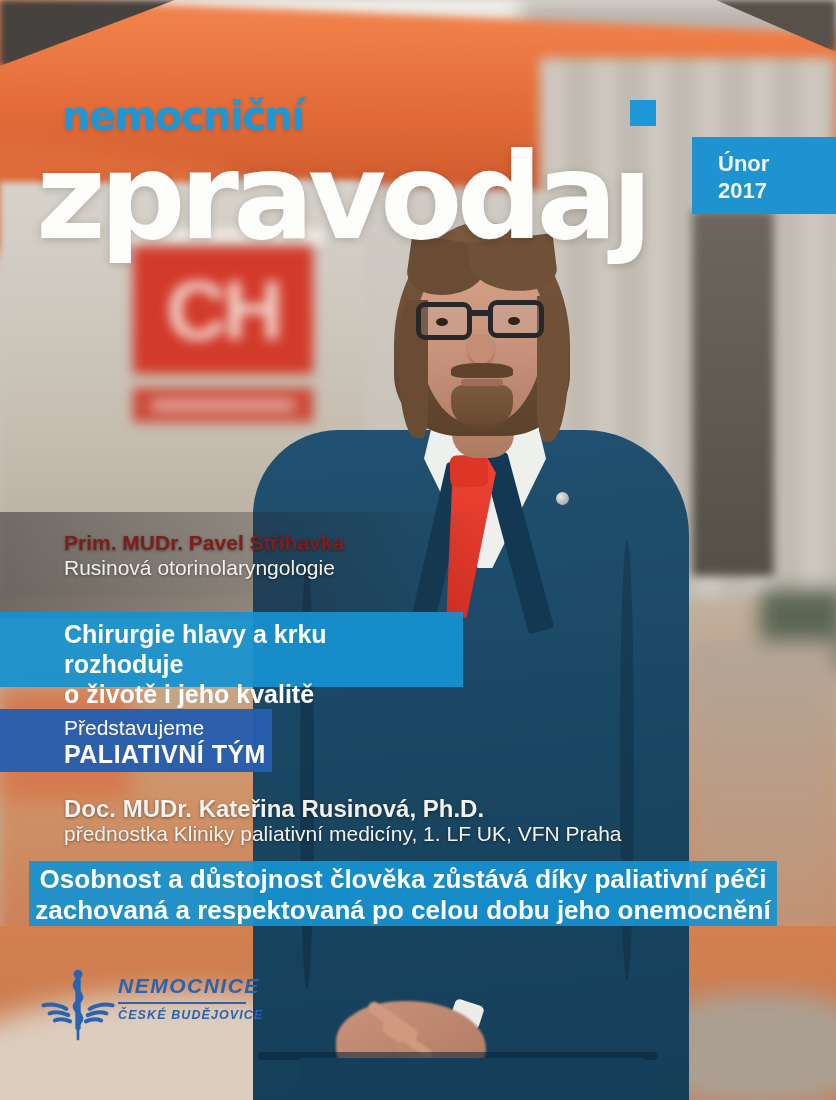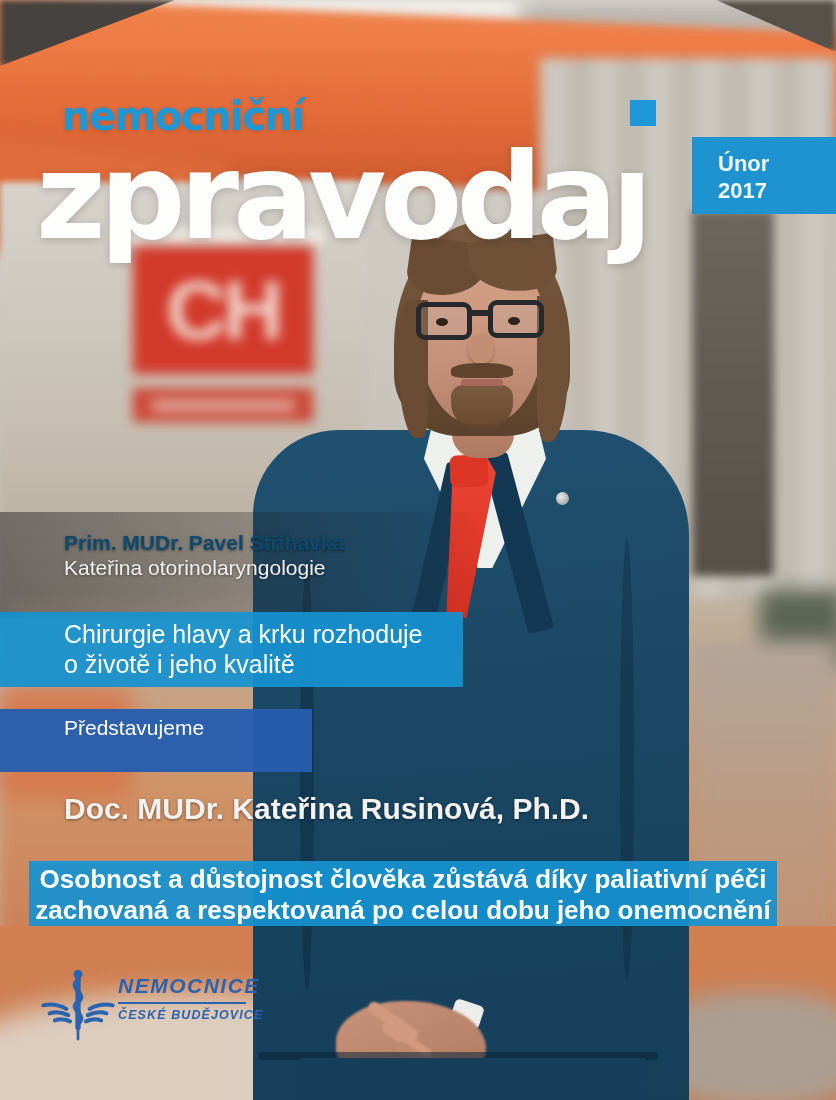--- a/index.html
+++ b/index.html
@@ -87,32 +87,32 @@
                 letter-spacing:-1.5px;line-height:1;color:#1e97d6;text-shadow:0 1px 4px rgba(0,0,0,.15);}
   .masthead-main{left:36px;top:137px;font-family:"DejaVu Sans",sans-serif;font-weight:bold;font-size:120px;
                  letter-spacing:-6px;line-height:1;color:#fdfdfc;text-shadow:0 2px 8px rgba(0,0,0,.18);}
   .j-dot{left:630px;top:100px;width:26px;height:26px;background:#1e97d6;}
   .issue-box{left:692px;top:137px;width:144px;height:77px;background:#1f92d0;color:#eef7fc;
              font-weight:bold;font-size:22px;line-height:27px;padding:13px 0 0 26px;}
   .shade-orl{left:0;top:512px;width:480px;height:106px;
              background:linear-gradient(90deg,rgba(35,35,40,.5),rgba(35,35,40,.28) 60%,rgba(35,35,40,0) 100%);}
   .person-orl{left:64px;top:530px;width:420px;color:#f2f1ef;font-size:21px;line-height:25px;
               text-shadow:0 1px 3px rgba(0,0,0,.45);}
-  .person-orl .p-name{position:static;display:block;color:#0c4a6e;font-weight:bold;}
+  .person-orl .p-name{position:static;display:block;color:#7f1d1d;font-weight:bold;}
   .person-orl .p-line{position:static;display:block;}
   .banner-orl{left:0;top:612px;width:463px;height:75px;background:rgba(22,146,208,.93);color:#fff;
-              font-weight:normal;font-size:25px;line-height:30px;padding:7px 16px 0 64px;}
+              font-weight:bold;font-size:25px;line-height:30px;padding:7px 16px 0 64px;}
   .banner-orl span{position:static;display:block;}
-  .banner-feature{left:0;top:709px;width:312px;height:63px;background:rgba(37,94,175,.96);color:#fff;
+  .banner-feature{left:0;top:709px;width:272px;height:63px;background:rgba(37,94,175,.96);color:#fff;
                   padding:6px 0 0 64px;}
   .banner-feature .kicker{position:static;display:block;font-size:21px;line-height:25px;font-weight:400;}
   .banner-feature .title{position:static;display:block;font-size:25px;line-height:29px;font-weight:bold;letter-spacing:.5px;}
   .person-pal{left:64px;top:796px;width:620px;color:#f3f2f0;font-size:21px;line-height:25px;
               text-shadow:0 1px 3px rgba(0,0,0,.45);}
-  .person-pal .p-name{position:static;display:block;font-weight:bold;font-size:30px;}
+  .person-pal .p-name{position:static;display:block;font-weight:bold;font-size:24px;}
   .person-pal .p-line{position:static;display:block;}
   .banner-pal{left:29px;top:861px;width:748px;height:65px;background:rgba(22,146,208,.93);color:#fff;
               font-weight:bold;font-size:26px;line-height:31px;text-align:center;padding-top:3px;}
   .banner-pal span{position:static;display:block;}
 
   
   .logo{left:38px;top:960px;width:270px;height:92px;font-style:italic;}
   .logo-icon{left:0;top:6px;width:80px;height:84px;}
   .logo-text{left:80px;top:14px;width:184px;}
   .logo-name{position:static;display:block;color:#2a63b0;font-weight:bold;font-size:21px;letter-spacing:1.5px;}
@@ -196,34 +196,36 @@
 
   <div class="issue-box">
     <span style="position:static;display:block;">Únor</span>
     <span style="position:static;display:block;">2017</span>
   </div>
 
   <div class="shade-orl"></div>
 
   <div class="person-orl">
     <span class="p-name">Prim. MUDr. Pavel Střihavka</span>
-    <span class="p-line">Kateřina otorinolaryngologie</span>
+    <span class="p-line">Rusinová otorinolaryngologie</span>
   </div>
 
   <div class="banner-orl">
     <span>Chirurgie hlavy a krku rozhoduje</span>
     <span>o životě i jeho kvalitě</span>
   </div>
 
   <div class="banner-feature">
     <span class="kicker">Představujeme</span>
+    <span class="title">PALIATIVNÍ TÝM</span>
   </div>
 
   <div class="person-pal">
     <span class="p-name">Doc. MUDr. Kateřina Rusinová, Ph.D.</span>
+    <span class="p-line">přednostka Kliniky paliativní medicíny, 1. LF UK, VFN Praha</span>
   </div>
 
   <div class="banner-pal">
     <span>Osobnost a důstojnost člověka zůstává díky paliativní péči</span>
     <span>zachovaná a respektovaná po celou dobu jeho onemocnění</span>
   </div>
 
   <div class="logo">
     <svg class="logo-icon" viewBox="0 0 90 90">
       <rect x="42" y="6" width="6" height="64" rx="3" fill="#2a63b0"></rect>

